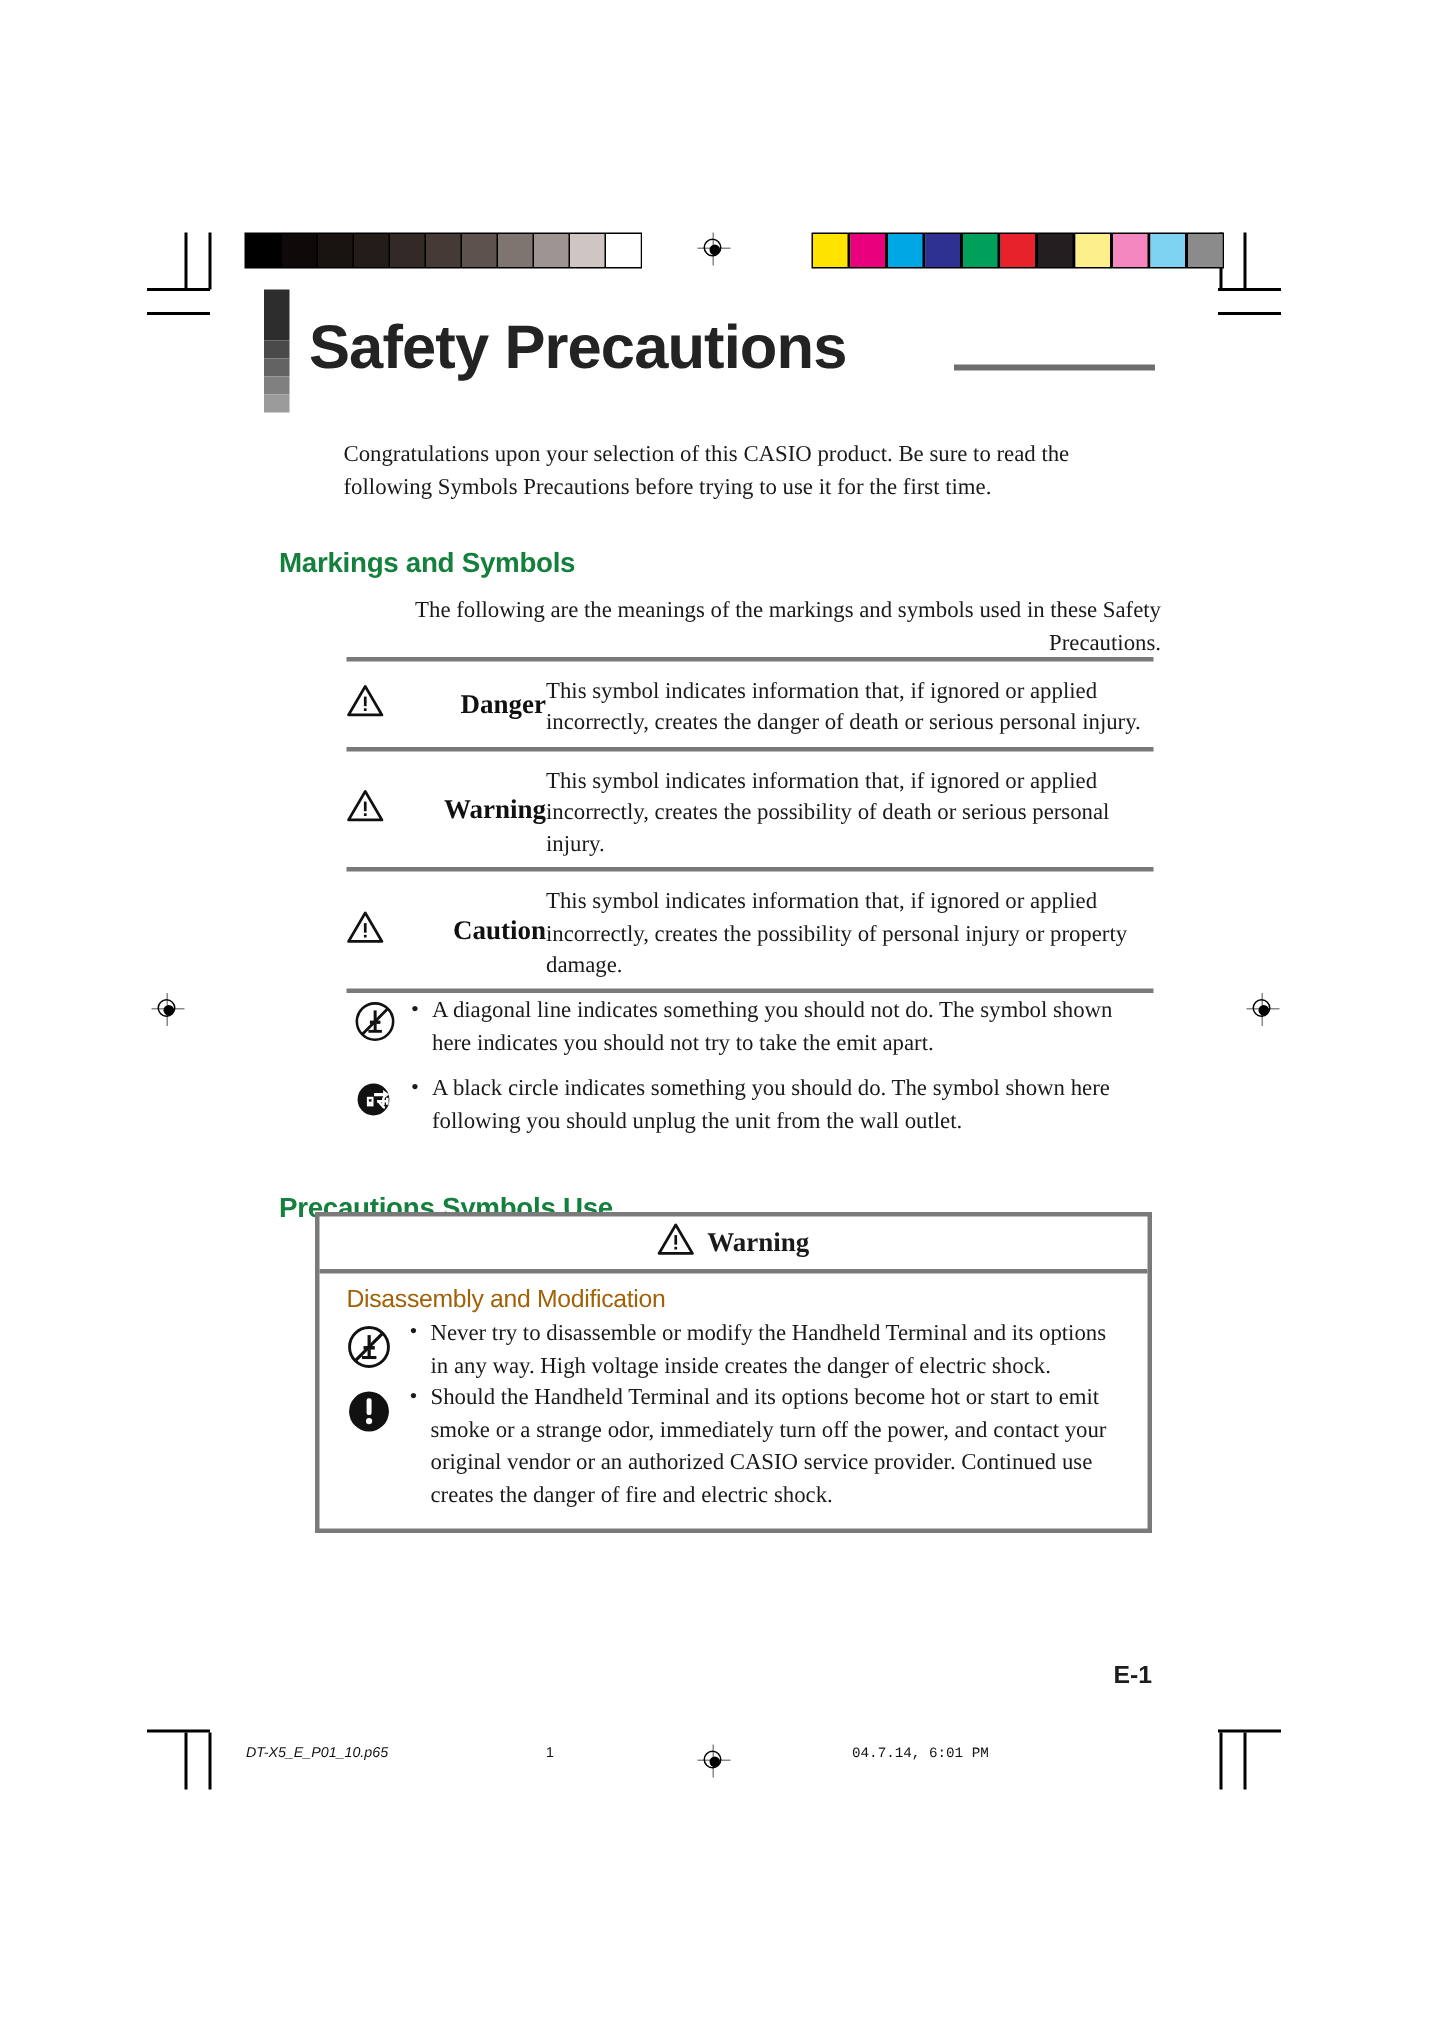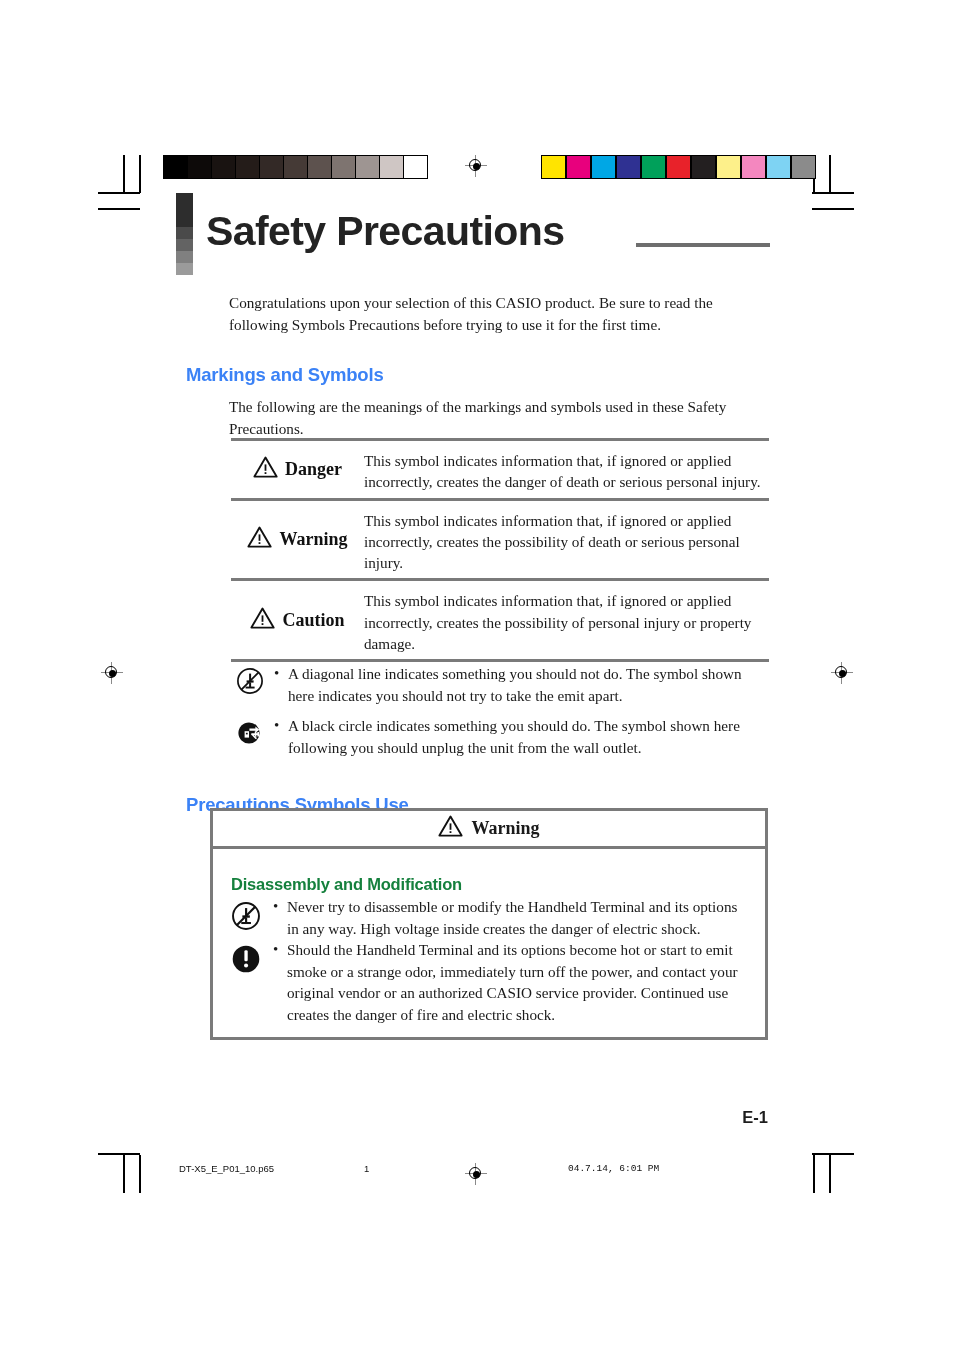--- a/index.html
+++ b/index.html
@@ -91,48 +91,49 @@
     left: 229px; top: 277px;
     width: 540px;
     font-size: 15.2px;
     line-height: 21.5px;
   }
   .sec-head {
     position: absolute;
     font-family: "Liberation Sans", "DejaVu Sans", sans-serif;
     font-weight: bold;
     font-size: 18.5px;
-    color: #3b82f6;
+    color: #15803d;
     letter-spacing: -0.2px;
   }
   .sec-head.markings { left: 186px; top: 349px; }
   .sec-head.during   { left: 186px; top: 779px; }
 
   .sub-intro {
     position: absolute;
     left: 229px; top: 381px;
     width: 545px;
     font-size: 15.2px;
     line-height: 21.5px;
+    text-align: right;
   }
 
   
   .symtable {
     position: absolute;
     left: 231px; top: 438px;
     width: 538px;
   }
   .symtable .rule { height: 3px; background: #7a7a7a; }
   .symtable .row { display: flex; align-items: flex-start; }
   .symtable .cell-label {
     width: 133px;
     flex: 0 0 133px;
     display: flex;
     align-items: center;
-    justify-content: center;
+    justify-content: space-between;
     align-self: center;
     gap: 7px;
     font-weight: bold;
     font-size: 18px;
     color: #111;
   }
   .symtable .cell-desc {
     flex: 1;
     font-size: 15.2px;
     line-height: 21.3px;
@@ -182,25 +183,25 @@
     height: 35px;
     display: flex;
     align-items: center;
     justify-content: center;
     gap: 8px;
     font-weight: bold;
     font-size: 18px;
   }
   .warnbox .wb-body { padding: 5px 12px 12px 18px; }
   .warnbox h4 {
-    margin: 21px 0 2px 0;
+    margin: 3px 0 2px 0;
     font-family: "Liberation Sans", "DejaVu Sans", sans-serif;
     font-size: 16.5px;
-    font-weight: bold;
-    color: #15803d;
+    font-weight: normal;
+    color: #a16207;
     letter-spacing: -0.2px;
   }
   .warnbox .wrow {
     display: flex;
     align-items: flex-start;
   }
   .warnbox .wicon { flex: 0 0 42px; padding-top: 5px; }
   .warnbox .wdot  { flex: 0 0 14px; font-size: 15px; line-height: 21.5px; }
   .warnbox .wtext { flex: 1; font-size: 15.2px; line-height: 21.5px; padding-right: 4px; }
 
@@ -214,21 +215,21 @@
     color: #1d1d1d;
   }
   .footmeta {
     position: absolute;
     top: 1163px;
     font-family: "Liberation Sans", "DejaVu Sans", sans-serif;
     font-size: 9.5px;
     color: #111;
     white-space: nowrap;
   }
-  .footmeta.file { left: 179px; }
+  .footmeta.file { left: 164px; font-style: italic; }
   .footmeta.num  { left: 364px; }
   .footmeta.date { left: 568px; font-family: Liberation Mono, monospace; }
 </style>
 </head>
 <body>
 
 <div class="crop-mark" style="left:98px;top:192px;width:42px;height:2px;"></div>
 <div class="crop-mark" style="left:98px;top:208px;width:42px;height:2px;"></div>
 <div class="crop-mark" style="left:123px;top:155px;width:2px;height:38px;"></div>
 <div class="crop-mark" style="left:139px;top:155px;width:2px;height:38px;"></div>

